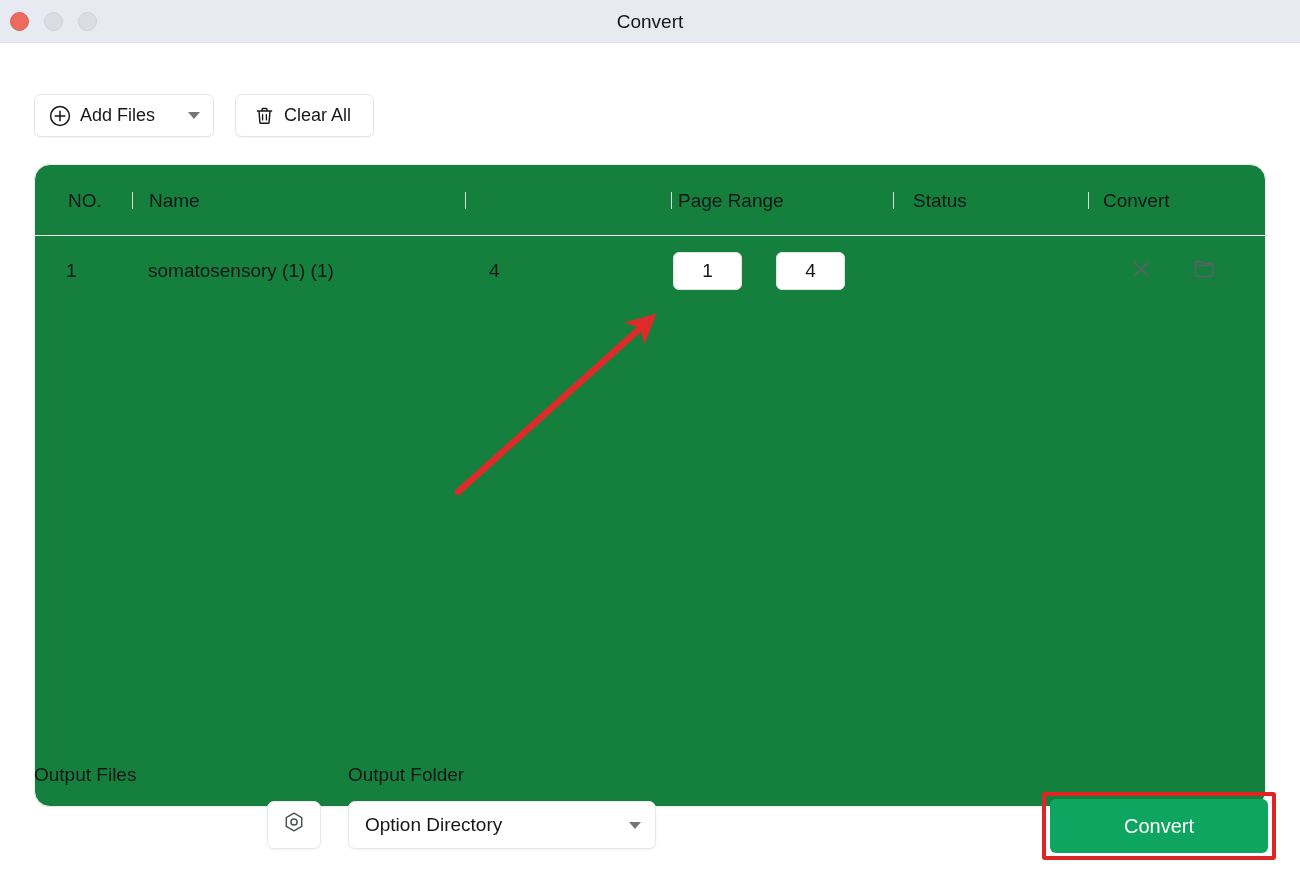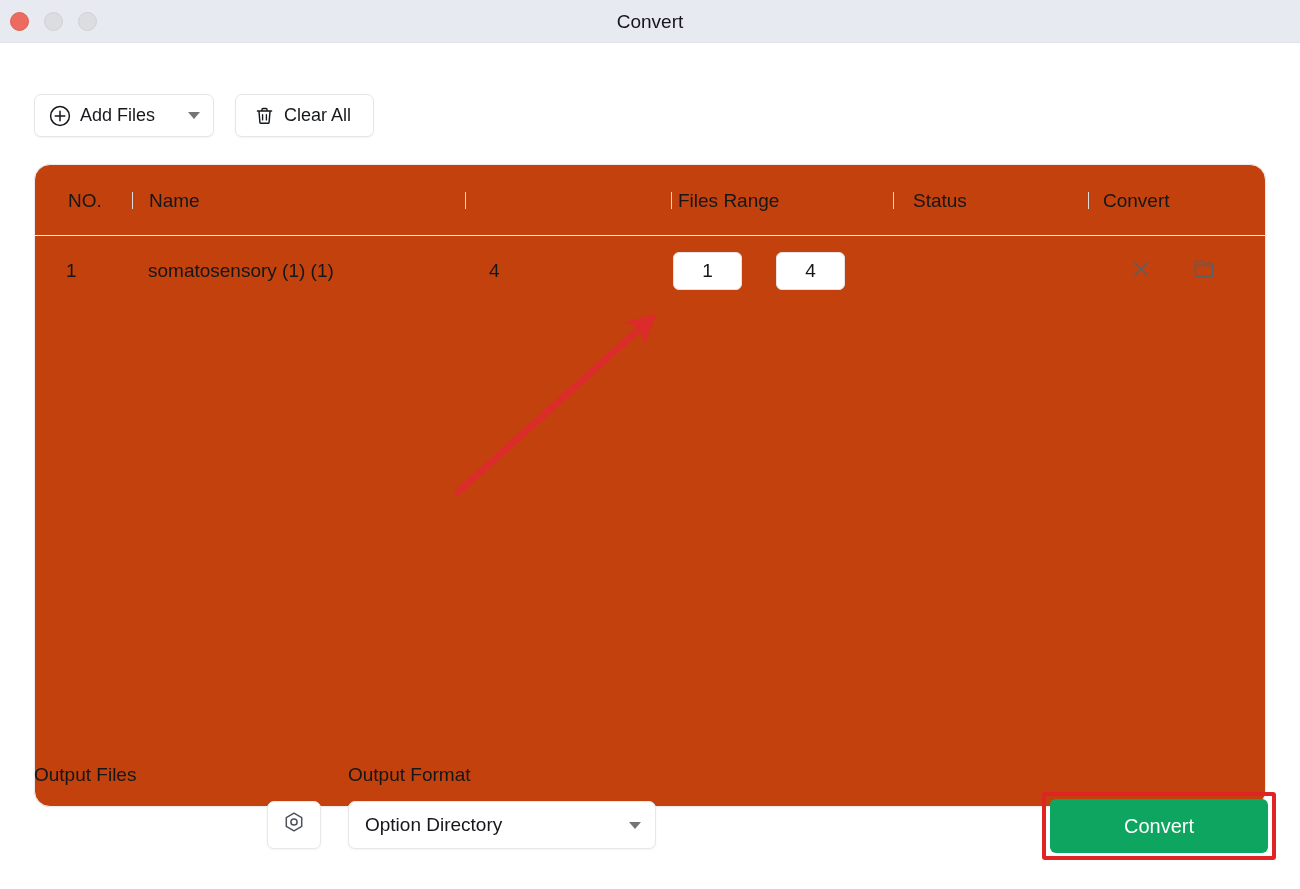--- a/index.html
+++ b/index.html
@@ -85,21 +85,21 @@
     border-right: 6px solid transparent;
     border-top: 7px solid #737578;
   }
   .ic { display: inline-flex; align-items: center; justify-content: center; }
 
   
   .panel {
     position: absolute;
     left: 34px; top: 164px;
     width: 1232px; height: 643px;
-    background: #c2410c;
+    background: #15803d;
     border: 1px solid #ececee;
     border-radius: 16px;
     box-shadow: 0 1px 3px rgba(0,0,0,0.04);
     overflow: hidden;
   }
 
   .thead {
     position: relative;
     height: 71px;
     border-bottom: 1px solid #f0f0f1;
@@ -280,21 +280,21 @@
   </div>
 
   <div class="panel">
 
     <div class="thead">
       <div class="th" style="left:33px;">NO.</div>
       <div class="sep" style="left:97px;"></div>
       <div class="th" style="left:114px;">Name</div>
       <div class="sep" style="left:430px;"></div>
       <div class="sep" style="left:636px;"></div>
-      <div class="th" style="left:643px;">Files Range</div>
+      <div class="th" style="left:643px;">Page Range</div>
       <div class="sep" style="left:858px;"></div>
       <div class="th" style="left:878px;">Status</div>
       <div class="sep" style="left:1053px;"></div>
       <div class="th" style="left:1068px;">Convert</div>
     </div>
 
     <div class="trow">
       <div class="td" style="left:31px;">1</div>
       <div class="td" style="left:113px;">somatosensory (1) (1)</div>
       <div class="td" style="left:454px;">4</div>
@@ -330,21 +330,21 @@
 
   <div class="icon-btn" style="left:267px; top:801px;">
     <span>
       <svg width="26" height="26" viewBox="0 0 26 26">
         <path d="M13 3.2 L20.7 7.6 V16.4 L13 20.8 L5.3 16.4 V7.6 Z" fill="none" stroke="#4d5158" stroke-width="1.5" stroke-linejoin="round"></path>
         <circle cx="13" cy="12" r="3.1" fill="none" stroke="#4d5158" stroke-width="1.5"></circle>
       </svg>
     </span>
   </div>
 
-  <div class="field-label" style="left:348px; top:764px;">Output Format</div>
+  <div class="field-label" style="left:348px; top:764px;">Output Folder</div>
 
   <div class="select" style="left:348px; top:801px; width:308px;">
     <span class="val">Option Directory</span>
     <span class="caret"></span>
   </div>
 
   <button class="convert-btn">Convert</button>
   <div class="convert-highlight"></div>
 
   <svg class="annot" viewBox="0 0 1300 889">

